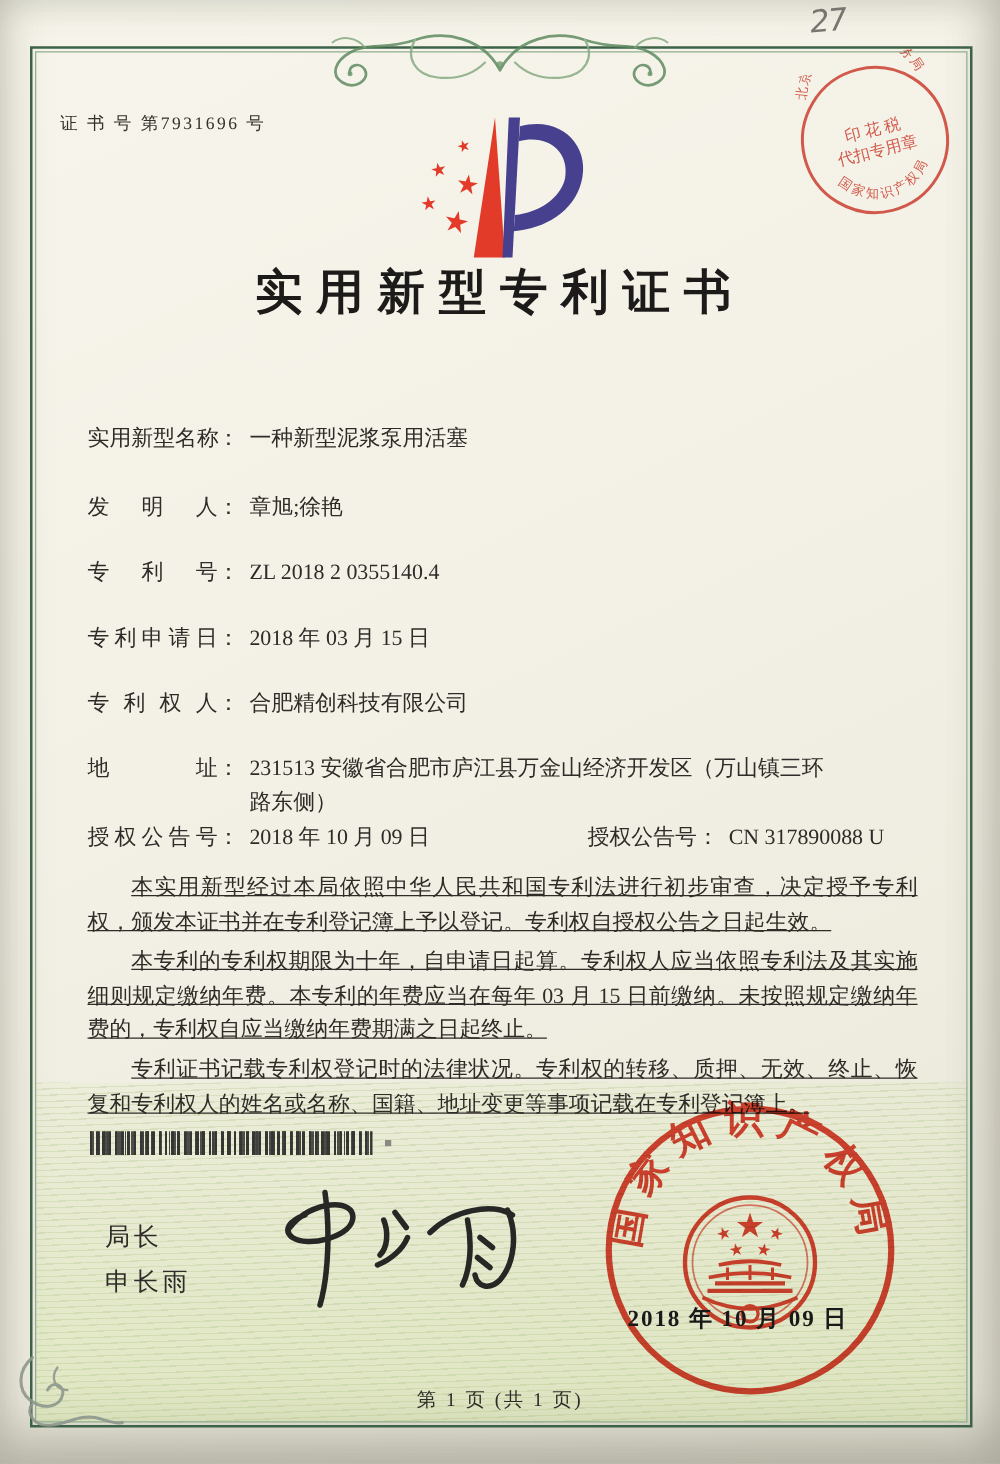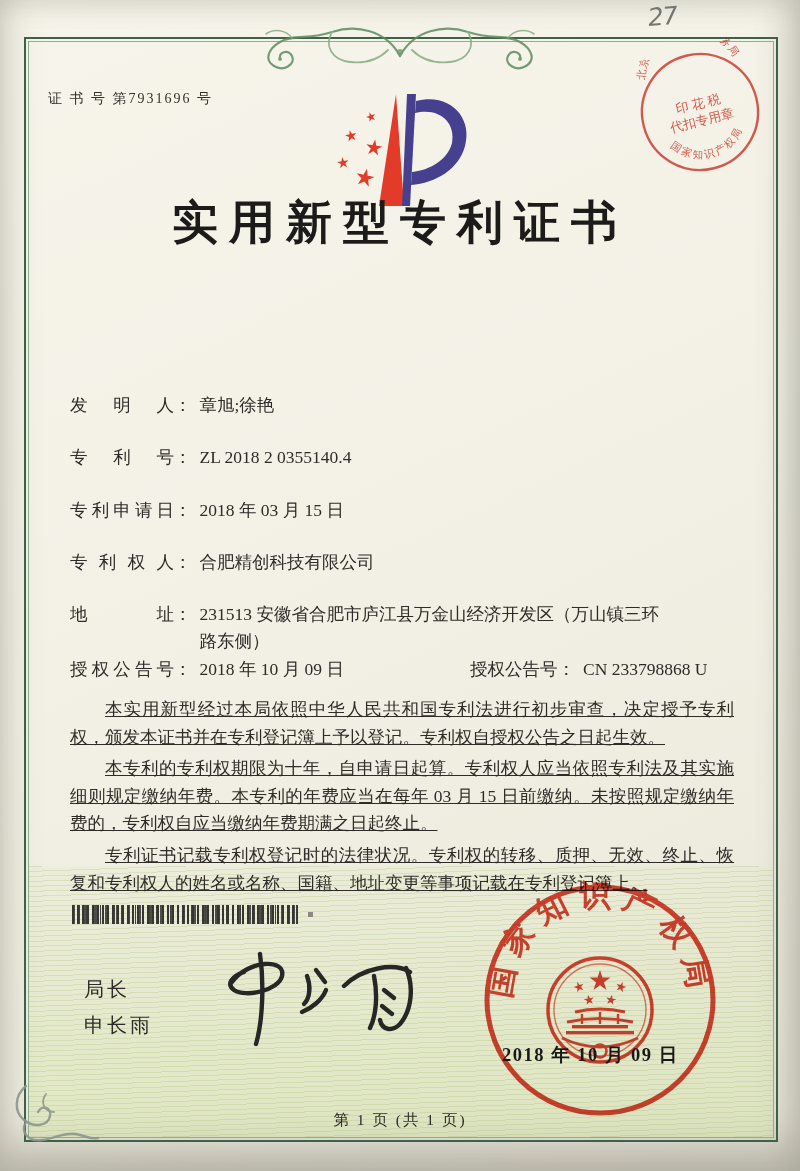--- a/index.html
+++ b/index.html
@@ -29,22 +29,22 @@
       linear-gradient(rgba(219,231,184,.20), rgba(211,226,168,.50));
   }
   .certno{
     position:absolute;left:48px;top:90px;font-size:14px;letter-spacing:2px;color:#33302c;
   }
   .note27{
     position:absolute;left:648px;top:2px;font-family:"DejaVu Sans",sans-serif;
     font-size:25px;color:#777570;transform:skewX(-10deg) rotate(-5deg);letter-spacing:-2px;
   }
   .title{
-    position:absolute;left:0;top:192px;width:100%;text-align:center;
-    font-size:46px;font-weight:bold;letter-spacing:11px;color:#1d1b19;
+    position:absolute;left:0;top:208px;width:100%;text-align:center;
+    font-size:38px;font-weight:bold;letter-spacing:11px;color:#1d1b19;
   }
   .row{position:absolute;left:70px;font-size:17.5px;line-height:26px;color:#2e2b28;white-space:nowrap;}
   .flabel{
     display:inline-block;width:104px;text-align:justify;text-align-last:justify;
     -moz-text-align-last:justify;vertical-align:top;
   }
   .colon{vertical-align:top;}
   .fval{margin-left:8px;vertical-align:top;}
   .fval.wrap{display:inline-block;width:468px;white-space:normal;line-height:26.5px;}
   .grant2{position:absolute;left:400px;top:0;}
@@ -146,39 +146,42 @@
       <use href="#star" transform="translate(21,75) scale(6) rotate(-8)"></use>
       <use href="#star" transform="translate(43,90) scale(9.5) rotate(12)"></use>
     </g>
     <path fill="#e23b2a" d="M74 6 L82 118 L57 118 Z"></path>
     <path fill="#46408f" d="M85 6 L94 6 L88 118 L80 118 Z"></path>
     <path fill="#46408f" d="M94 13 C128 4 151 30 143 58 C137 81 114 95 89 97 L90 84 C109 82 126 71 130 55 C134 34 117 19 93 25 Z"></path>
   </svg>
 
   <div class="title">实用新型专利证书</div>
 
+  <div class="row" style="top:337px">
+    <span class="flabel">实用新型名称</span><span class="colon">：</span><span class="fval">一种新型泥浆泵用活塞</span>
+  </div>
   <div class="row" style="top:392px">
     <span class="flabel">发明人</span><span class="colon">：</span><span class="fval">章旭;徐艳</span>
   </div>
   <div class="row" style="top:444px">
     <span class="flabel">专利号</span><span class="colon">：</span><span class="fval">ZL 2018 2 0355140.4</span>
   </div>
   <div class="row" style="top:497px">
     <span class="flabel">专利申请日</span><span class="colon">：</span><span class="fval">2018 年 03 月 15 日</span>
   </div>
   <div class="row" style="top:549px">
     <span class="flabel">专利权人</span><span class="colon">：</span><span class="fval">合肥精创科技有限公司</span>
   </div>
   <div class="row" style="top:601px">
     <span class="flabel">地址</span><span class="colon">：</span><span class="fval wrap">231513 安徽省合肥市庐江县万金山经济开发区（万山镇三环路东侧）</span>
   </div>
   <div class="row" style="top:656px">
     <span class="flabel">授权公告号</span><span class="colon">：</span><span class="fval">2018 年 10 月 09 日</span>
     <span class="grant2">
-      <span>授权公告号</span><span class="colon">：</span><span class="fval">CN 233798868 U</span>
+      <span>授权公告号</span><span class="colon">：</span><span class="fval">CN 317890088 U</span>
     </span>
   </div>
 
   <div class="bodytext">
     <p>本实用新型经过本局依照中华人民共和国专利法进行初步审查，决定授予专利权，颁发本证书并在专利登记簿上予以登记。专利权自授权公告之日起生效。</p>
     <p>本专利的专利权期限为十年，自申请日起算。专利权人应当依照专利法及其实施细则规定缴纳年费。本专利的年费应当在每年 03 月 15 日前缴纳。未按照规定缴纳年费的，专利权自应当缴纳年费期满之日起终止。</p>
     <p>专利证书记载专利权登记时的法律状况。专利权的转移、质押、无效、终止、恢复和专利权人的姓名或名称、国籍、地址变更等事项记载在专利登记簿上。</p>
   </div>
 
   <div class="barcode"></div>

